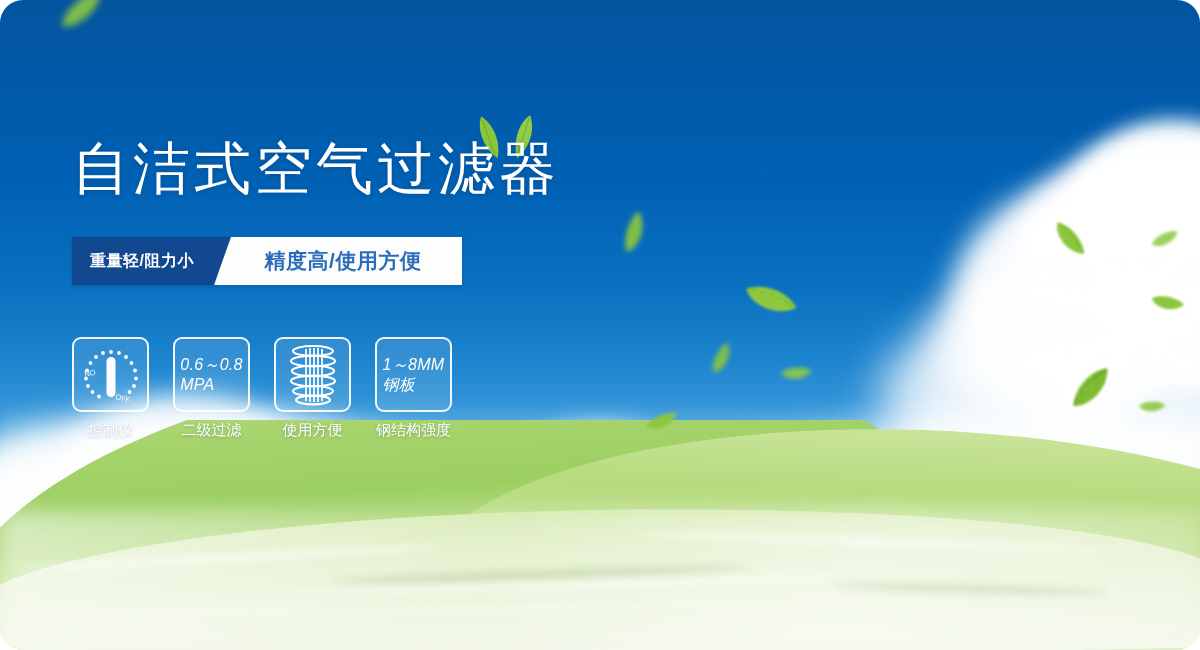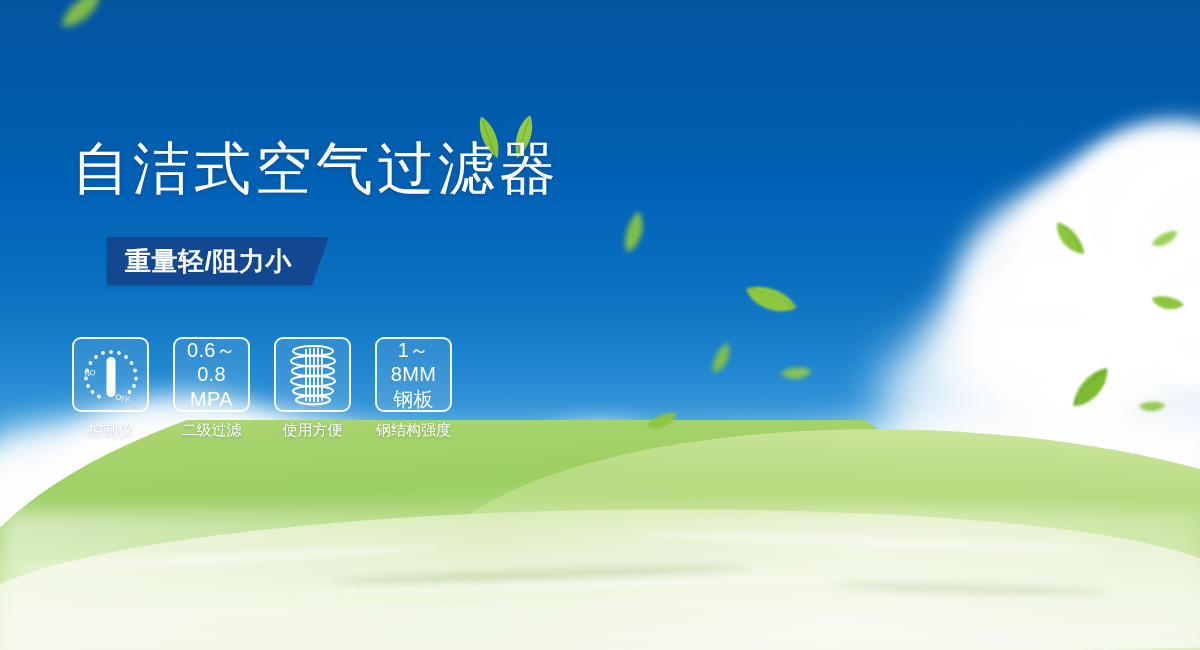--- a/index.html
+++ b/index.html
@@ -17,20 +17,21 @@
       #0a70c0 44%,
       #1e85cf 56%,
       #3e9ddc 66%,
       #6fb8e6 73%,
       #a8d4ee 78%,
       #cfe6f2 82%,
       #e2eedd 86%,
       #cfe4b4 90%,
       #d8eac2 95%,
       #eaf4dc 100%);
+    border-radius:23px;
   }
 
   
   .cloudlayer{position:absolute;inset:0;pointer-events:none;}
 
   .cl{position:absolute;border-radius:50%;background:#ffffff;filter:blur(16px);}
 
   
   .cl.r1{left:1010px;top:140px;width:300px;height:250px;opacity:.96;filter:blur(12px);}
   .cl.r2{left:955px;top:185px;width:250px;height:220px;opacity:.95;filter:blur(14px);}
@@ -124,23 +125,22 @@
     position:absolute;left:72px;top:237px;
     width:390px;height:48px;
     display:flex;
   }
   .subbar .seg-dark{
     position:relative;
     background:#12488f;
     color:#ffffff;
     display:flex;align-items:center;justify-content:center;
     padding:0 20px 0 18px;
-    font-size:26px;font-weight:700;letter-spacing:.5px;
+    font-size:16px;font-weight:700;letter-spacing:.5px;
     box-shadow:0 1px 4px rgba(0,30,70,.25);
-    margin-left:35px;
   }
   .subbar .seg-dark::after{
     content:"";position:absolute;right:-17px;top:0;
     width:0;height:0;
     border-top:48px solid #12488f;
     border-right:17px solid transparent;
   }
   .subbar .seg-light{
     flex:1;
     background:#fdfdfd;
@@ -162,22 +162,23 @@
     border:2px solid rgba(255,255,255,.92);
     border-radius:9px;
     background:rgba(255,255,255,.11);
     display:flex;align-items:center;justify-content:center;
     color:#ffffff;
     box-sizing:border-box;
     position:relative;
     overflow:hidden;
   }
   .feat-text{
-    font-size:20px;line-height:1.22;text-align:center;font-weight:400;letter-spacing:.3px;
+    font-size:16px;line-height:1.22;font-weight:400;letter-spacing:.3px;
     color:#fff;
+    font-style:italic;
   }
   .feat-label{
     margin-top:9px;
     font-size:15px;color:#ffffff;white-space:nowrap;font-weight:400;
     text-shadow:0 1px 3px rgba(0,40,90,.3);
   }
 </style>
 </head>
 <body>
 
@@ -302,20 +303,21 @@
   <div class="leaf" style="left:645px;top:414px;transform:rotate(-12deg);filter:blur(1.4px);opacity:.95;">
     <svg width="34" height="16" viewBox="0 0 34 16">
         <path d="M1 9 C8 1 27 -2 33 3 C26 15 7 16 1 9 Z" fill="#8cc63e"></path>
       </svg>
   </div>
 
   <div class="title">自洁式空气过滤器</div>
 
   <div class="subbar">
     <div class="seg-dark">重量轻/阻力小</div>
+    <div class="seg-light">精度高/使用方便</div>
   </div>
 
   <div class="features">
 
     <div class="feat">
       <div class="feat-box">
         <svg width="64" height="58" viewBox="0 0 64 58">
           <g fill="#ffffff">
             <circle cx="32" cy="6" r="1.9"></circle>
               <circle cx="24" cy="7" r="1.9"></circle>

